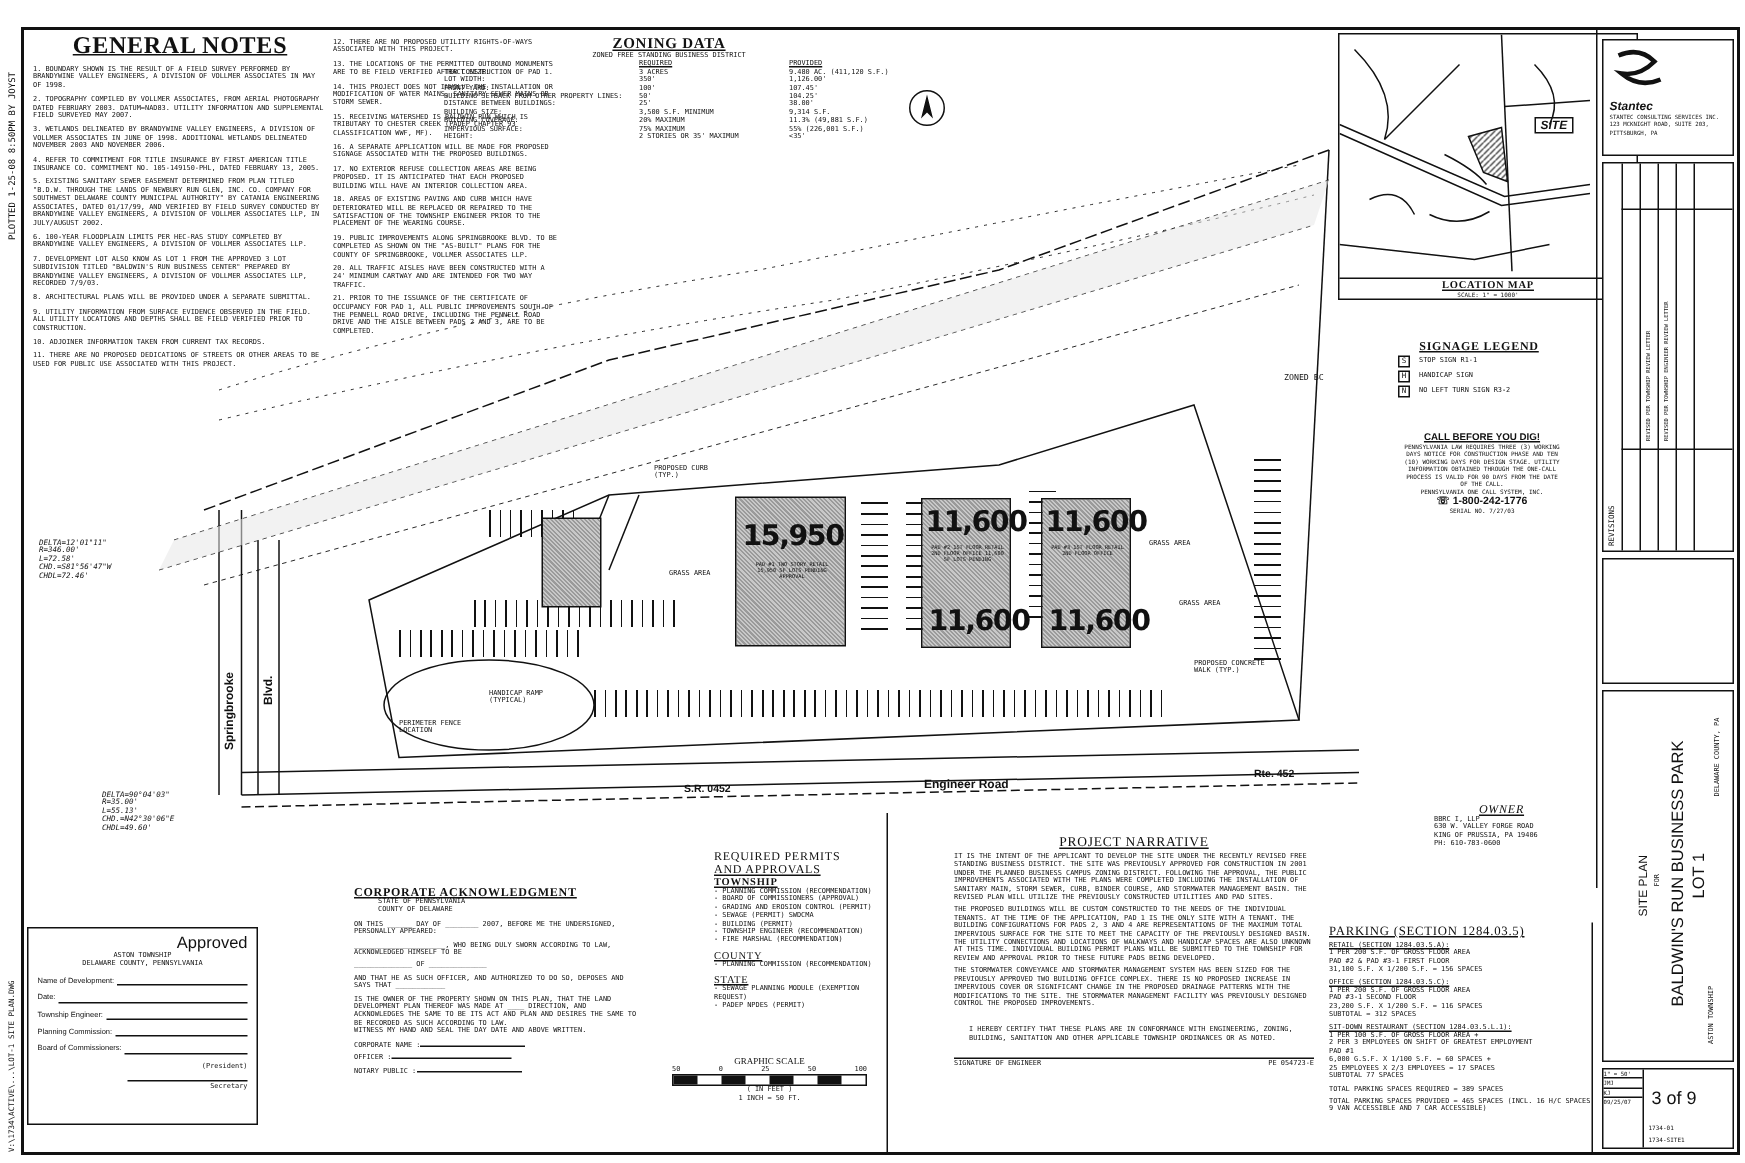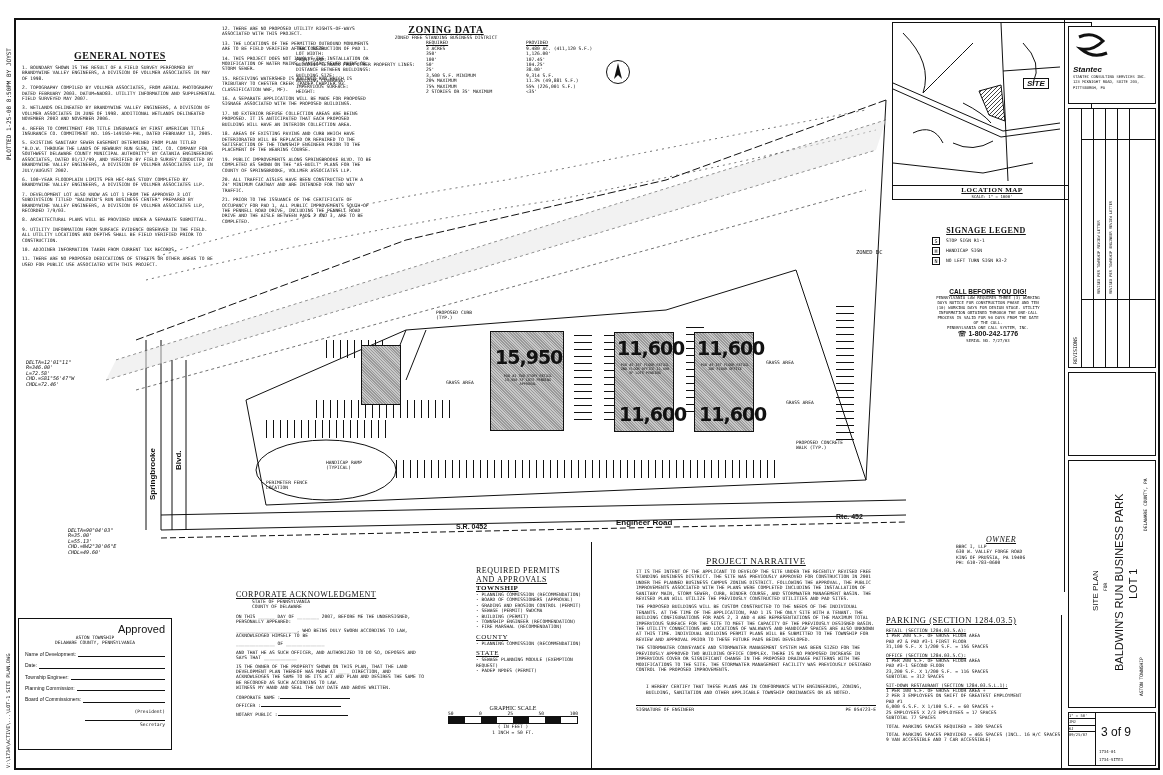--- a/index.html
+++ b/index.html
@@ -22,21 +22,21 @@
 </style>
 </head>
 <body>
 
 <div class="sheet">
 
   <div class="vtext tiny" style="left:-10px;top:140px;transform:rotate(-90deg);font-size:6px;">Plotted 1-25-08 8:50pm By Joyst</div>
   <div class="vtext tiny" style="left:-10px;top:748px;transform:rotate(-90deg);font-size:5px;">V:\1734\active\...\Lot-1 Site Plan.dwg</div>
 
   <div class="abs" style="left:6px;top:2px;width:196px;">
-    <div class="hdr" style="text-align:center;font-size:10px;margin-bottom:4px;margin-top:28px;">General Notes</div>
+    <div class="hdr" style="text-align:center;font-size:16px;margin-bottom:4px;">General Notes</div>
     <div class="tiny notes" id="notes1">
         <div style="margin-bottom:4px;">1. Boundary shown is the result of a field survey performed by Brandywine Valley Engineers, a division of Vollmer Associates in May of 1998.</div>
         <div style="margin-bottom:4px;">2. Topography compiled by Vollmer Associates, from aerial photography dated February 2003. Datum=NAD83. Utility information and supplemental field surveyed May 2007.</div>
         <div style="margin-bottom:4px;">3. Wetlands delineated by Brandywine Valley Engineers, a division of Vollmer Associates in June of 1998. Additional wetlands delineated November 2003 and November 2006.</div>
         <div style="margin-bottom:4px;">4. Refer to commitment for title insurance by First American Title Insurance Co. Commitment No. 105-149150-PHL, dated February 13, 2005.</div>
         <div style="margin-bottom:4px;">5. Existing sanitary sewer easement determined from plan titled "B.D.W. through the lands of Newbury Run Glen, Inc. Co. Company for Southwest Delaware County Municipal Authority" by Catania Engineering Associates, dated 01/17/99, and verified by field survey conducted by Brandywine Valley Engineers, a division of Vollmer Associates LLP, in July/August 2002.</div>
         <div style="margin-bottom:4px;">6. 100-year floodplain limits per HEC-RAS study completed by Brandywine Valley Engineers, a division of Vollmer Associates LLP.</div>
         <div style="margin-bottom:4px;">7. Development lot also know as Lot 1 from the approved 3 lot subdivision titled "Baldwin's Run Business Center" prepared by Brandywine Valley Engineers, a division of Vollmer Associates LLP, recorded 7/9/03.</div>
         <div style="margin-bottom:4px;">8. Architectural plans will be provided under a separate submittal.</div>
         <div style="margin-bottom:4px;">9. Utility information from surface evidence observed in the field. All utility locations and depths shall be field verified prior to construction.</div>
@@ -277,21 +277,21 @@
           <span style="white-space:nowrap;">Board of Commissioners:</span>
           <span style="flex:1;border-bottom:1px solid #111;margin-left:2px;"></span>
         </div>
       </div>
     <div class="tiny" style="text-align:right;margin-top:2px;text-transform:none;">(President)</div>
     <div style="border-bottom:1px solid #111;margin:6px 0 1px 60px;"></div>
     <div class="tiny" style="text-align:right;text-transform:none;">Secretary</div>
   </div>
 
   <div class="abs" style="left:220px;top:570px;width:190px;">
-    <div class="hdr" style="font-size:8px;font-weight:normal;">Corporate Acknowledgment</div>
+    <div class="hdr" style="font-size:8px;font-weight:bold;">Corporate Acknowledgment</div>
     <div class="tiny" style="padding-left:16px;">State of Pennsylvania</div>
     <div class="tiny" style="padding-left:16px;margin-bottom:4px;">County of Delaware</div>
     <div class="tiny" style="margin-bottom:3px;">On this ______ day of ________ 2007, before me the undersigned, personally appeared:</div>
     <div class="tiny" style="margin-bottom:3px;">______________________, who being duly sworn according to law, acknowledged himself to be</div>
     <div class="tiny" style="margin-bottom:3px;">______________ of ______________</div>
     <div class="tiny" style="margin-bottom:3px;">and that he as such officer, and authorized to do so, deposes and says that ____________</div>
     <div class="tiny">is the owner of the property shown on this plan, that the land development plan thereof was made at ____ direction, and acknowledges the same to be its act and plan and desires the same to be recorded as such according to law.</div>
     <div class="tiny" style="margin-bottom:4px;">Witness my hand and seal the day date and above written.</div>
     <div class="tiny" style="margin-bottom:3px;"><span>Corporate Name :</span><span class="line" style="width:70px;"></span></div>
     <div class="tiny" style="margin-bottom:3px;"><span>Officer :</span><span class="line" style="width:80px;"></span></div>

